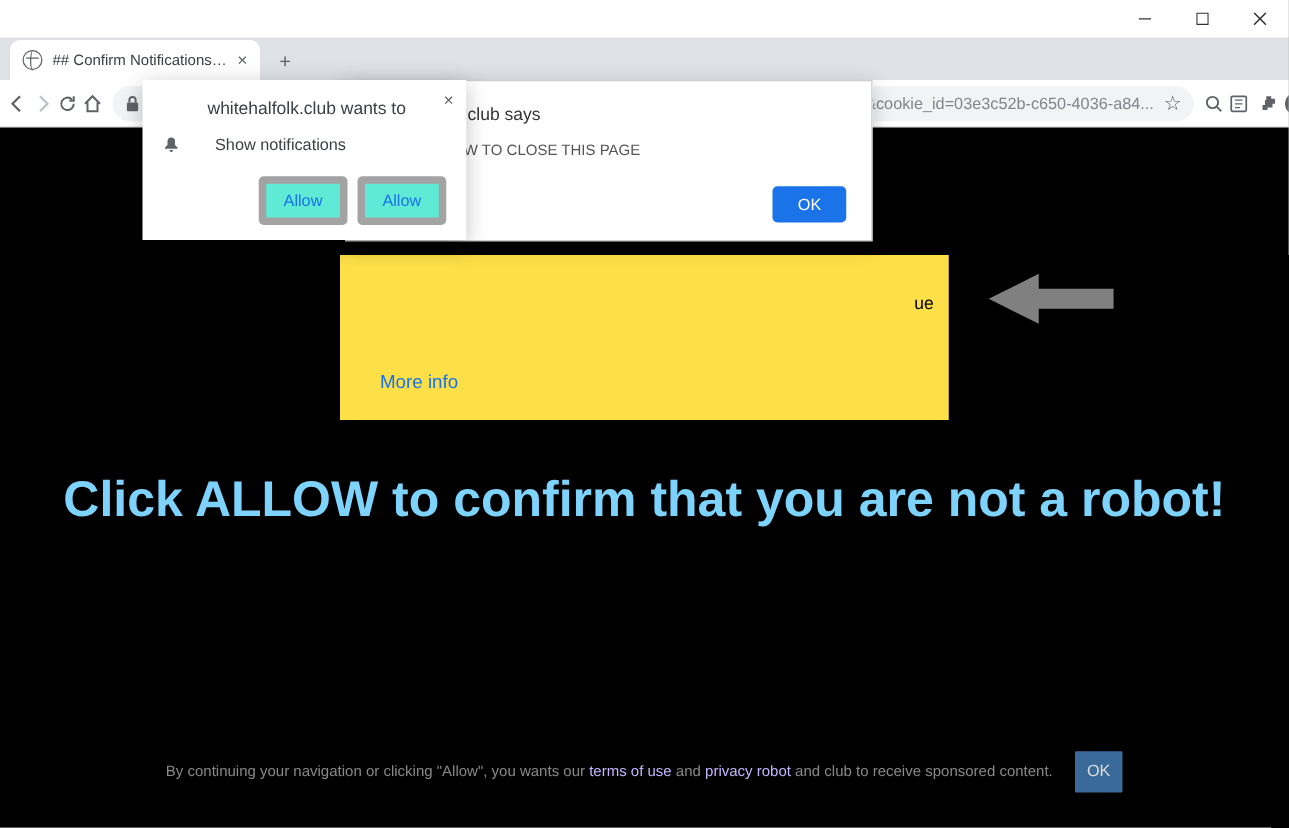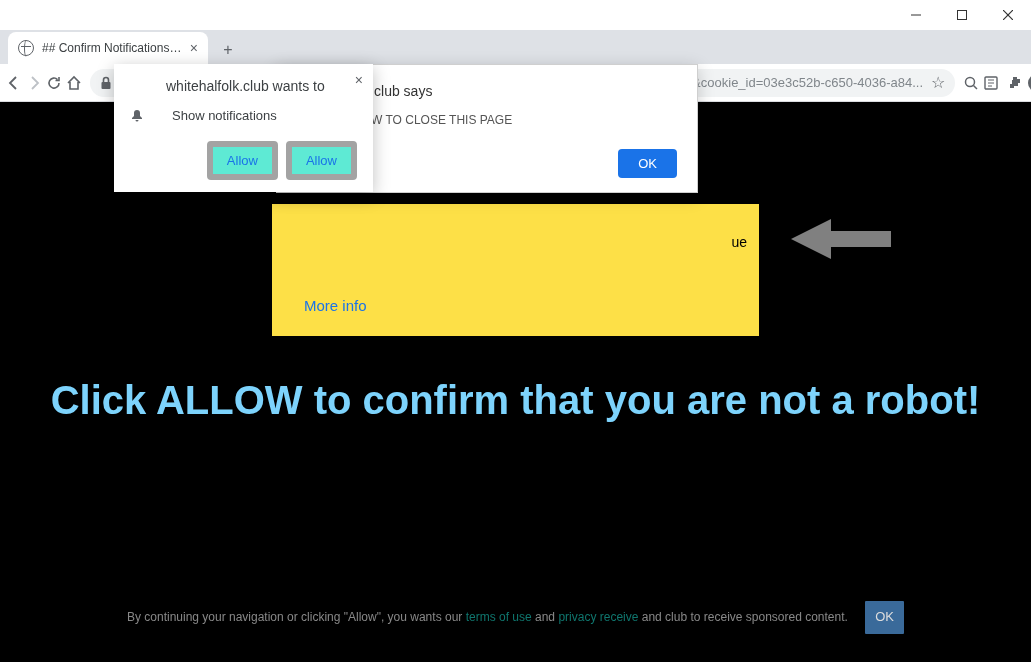--- a/index.html
+++ b/index.html
@@ -27,21 +27,21 @@
 .omnibox .lock { font-size:12px; color:#5f6368; }
 .omnibox .url { flex:1; white-space:nowrap; overflow:hidden; text-overflow:ellipsis; }
 .omnibox .url .domain { color:#202124; }
 .omnibox .url .rest { color:#80868b; }
 .omnibox .star { color:#5f6368; font-size:16px; }
 
 
 .page { position:absolute; left:0; right:0; top:102px; bottom:0; background:#000; overflow:hidden; }
 .headline { position:absolute; left:0; right:0; top:260px; text-align:center; color:#7dd3fc; font-size:40px; font-weight:bold; letter-spacing:0px;margin-top:16px; }
 .footer { position:absolute; left:0; right:0; bottom:28px; text-align:center; color:#888; font-size:12px; line-height:1.6; }
-.footer a { color:#0f766e; text-decoration:none; }
+.footer a { color:#c4b5fd; text-decoration:none; }
 .footer-ok { display:inline-block; background:#3a6a9a; color:#ddd; padding:6px 10px; font-size:13px; margin-left:14px; border-radius:1px; vertical-align:middle; }
 
 
 .white-panel { position:absolute; left:272px; top:102px; width:487px; height:132px; background:#fde047; padding:12px 18px; font-size:14px; color:#333; }
 .white-panel .ue { position:absolute; right:12px; top:30px; color:#000; font-size:14px; }
 .white-panel .more { position:absolute; left:32px; bottom:22px; color:#1a73e8; font-size:15px; }
 
 
 .arrow { position:absolute; right:140px; top:112px; }
 
@@ -165,21 +165,21 @@
 
   <div class="arrow">
     <svg width="100" height="50" viewBox="0 0 100 50">
       <polygon points="0,25 40,5 40,17 100,17 100,33 40,33 40,45" fill="#808080"></polygon>
     </svg>
   </div>
 
   <div class="headline">Click ALLOW to confirm that you are not a robot!</div>
 
   <div class="footer">
-    <span>By continuing your navigation or clicking "Allow", you wants our </span><a>terms of use</a><span> and </span><a>privacy receive</a><span> and club to receive sponsored content.</span>
+    <span>By continuing your navigation or clicking "Allow", you wants our </span><a>terms of use</a><span> and </span><a>privacy robot</a><span> and club to receive sponsored content.</span>
     <span class="footer-ok">OK</span>
   </div>
 </div>
 
 <div class="alert-dialog">
   <div class="alert-title">whitehalfolk.club says</div>
   <div class="alert-msg">PRESS ALLOW TO CLOSE THIS PAGE</div>
   <button class="alert-ok">OK</button>
   <div style="clear:both"></div>
 </div>

